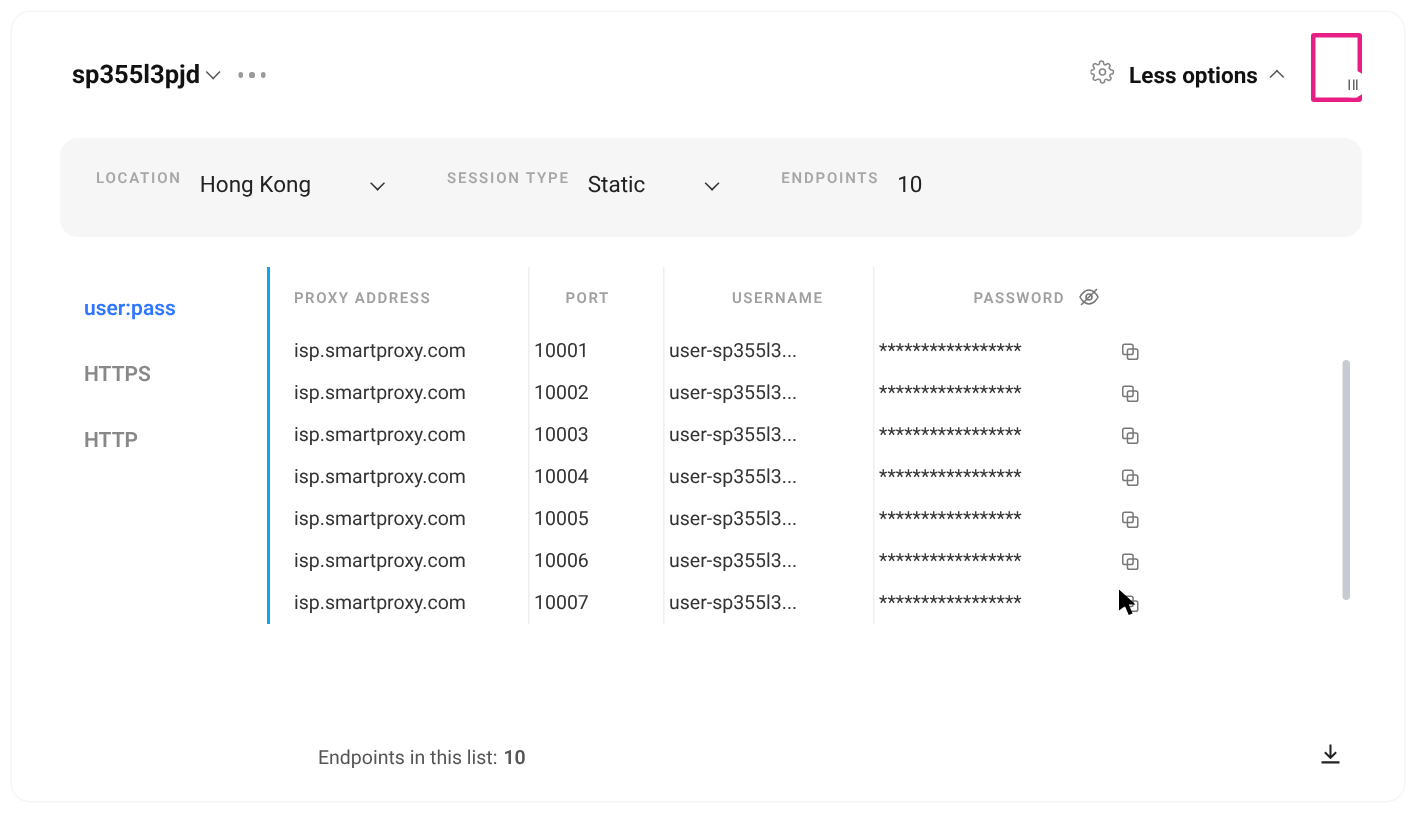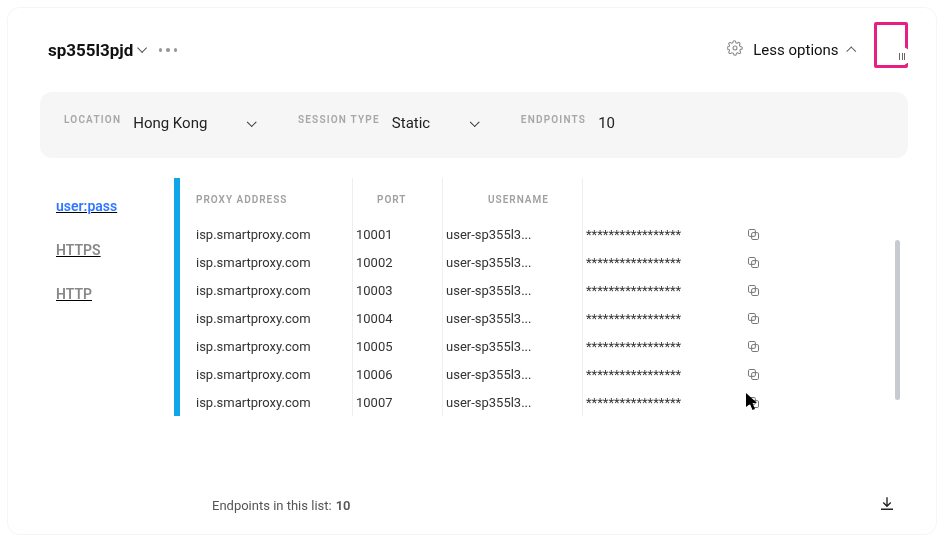--- a/index.html
+++ b/index.html
@@ -44,21 +44,21 @@
   align-items: center;
   margin-left: 10px;
 }
 .dots span {
   width: 3.5px; height: 3.5px; background: #999; border-radius: 50%;
 }
 .spacer { flex: 1; }
 .gear-icon svg { width: 16px; height: 16px; stroke: #888; fill: none; }
 .less-options {
   display: flex; align-items: center; gap: 10px;
-  font-size: 15px; font-weight: 400; color: #111;
+  font-size: 15px; font-weight: 700; color: #111;
   cursor: pointer;
   text-align: right;
 }
 .toggle-wrap {
   border: 3px solid #e91e85;
   border-radius: 2px;
   padding: 20px 14px;
   margin-left: 14px;
   margin-top: -10px;
 }
@@ -99,22 +99,21 @@
 }
 .control-value .chev { border-color: #333; padding: 2.8px; }
 .content {
   display: flex;
   margin: 20px 28px 0 28px;
   position: relative;
 }
 .tab-col {
   width: 144px;
   padding: 10px 8px 10px 20px;
-  border-right: 6px solid #0ea5e9;
-  text-decoration: underline;
+  border-right: 2px solid #0ea5e9;
 }
 .tab-item {
   font-size: 14px; font-weight: 600;
   padding: 10px 0 18px 0;
   cursor: pointer;
   color: #888;
 }
 .tab-item.active { color: #2f77ff; }
 .table-wrap {
   flex: 1;
@@ -238,20 +237,30 @@
       <div class="tab-item">HTTP</div>
     </div>
     <div class="table-wrap">
       <div class="col-div" style="left:172px"></div>
       <div class="col-div" style="left:262px"></div>
       <div class="col-div" style="left:402px"></div>
       <div class="thead">
         <span>PROXY ADDRESS</span>
         <span>PORT</span>
         <span>USERNAME</span>
+        <span class="pw-head">
+          <span>PASSWORD</span>
+          <span class="eye-slash">
+            <svg viewBox="0 0 24 24" stroke-width="1.6">
+                <path d="M3 12s3.5-7 9-7 9 7 9 7-3.5 7-9 7-9-7-9-7z"></path>
+                <circle cx="12" cy="12" r="3"></circle>
+                <line x1="4" y1="20" x2="20" y2="4"></line>
+              </svg>
+          </span>
+        </span>
         <span></span>
       </div>
       <div id="tbody">
           <div class="trow">
             <span class="cell">isp.smartproxy.com</span>
             <span class="cell">10001</span>
             <span class="cell">user-sp355l3...</span>
             <span class="cell">*****************</span>
             <span class="copy-btn">
               <svg viewBox="0 0 24 24" stroke-width="1.6">

